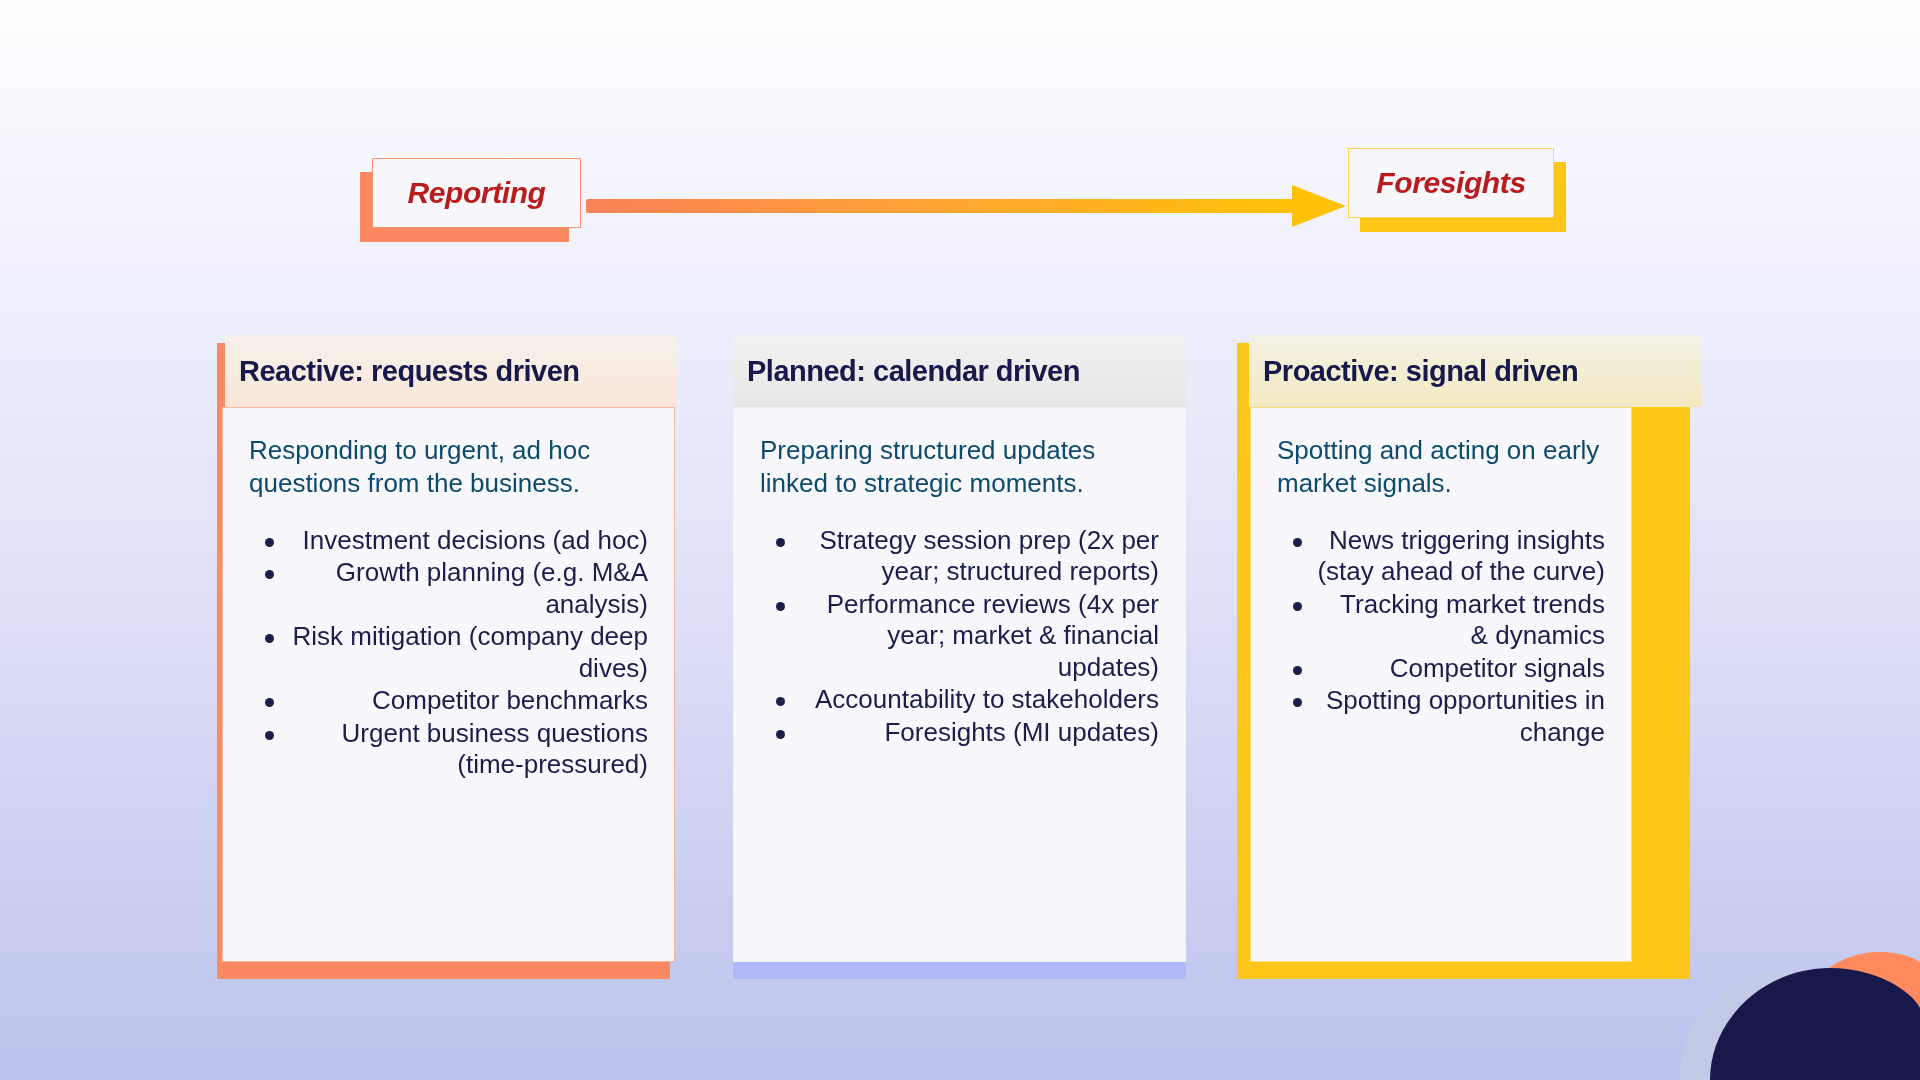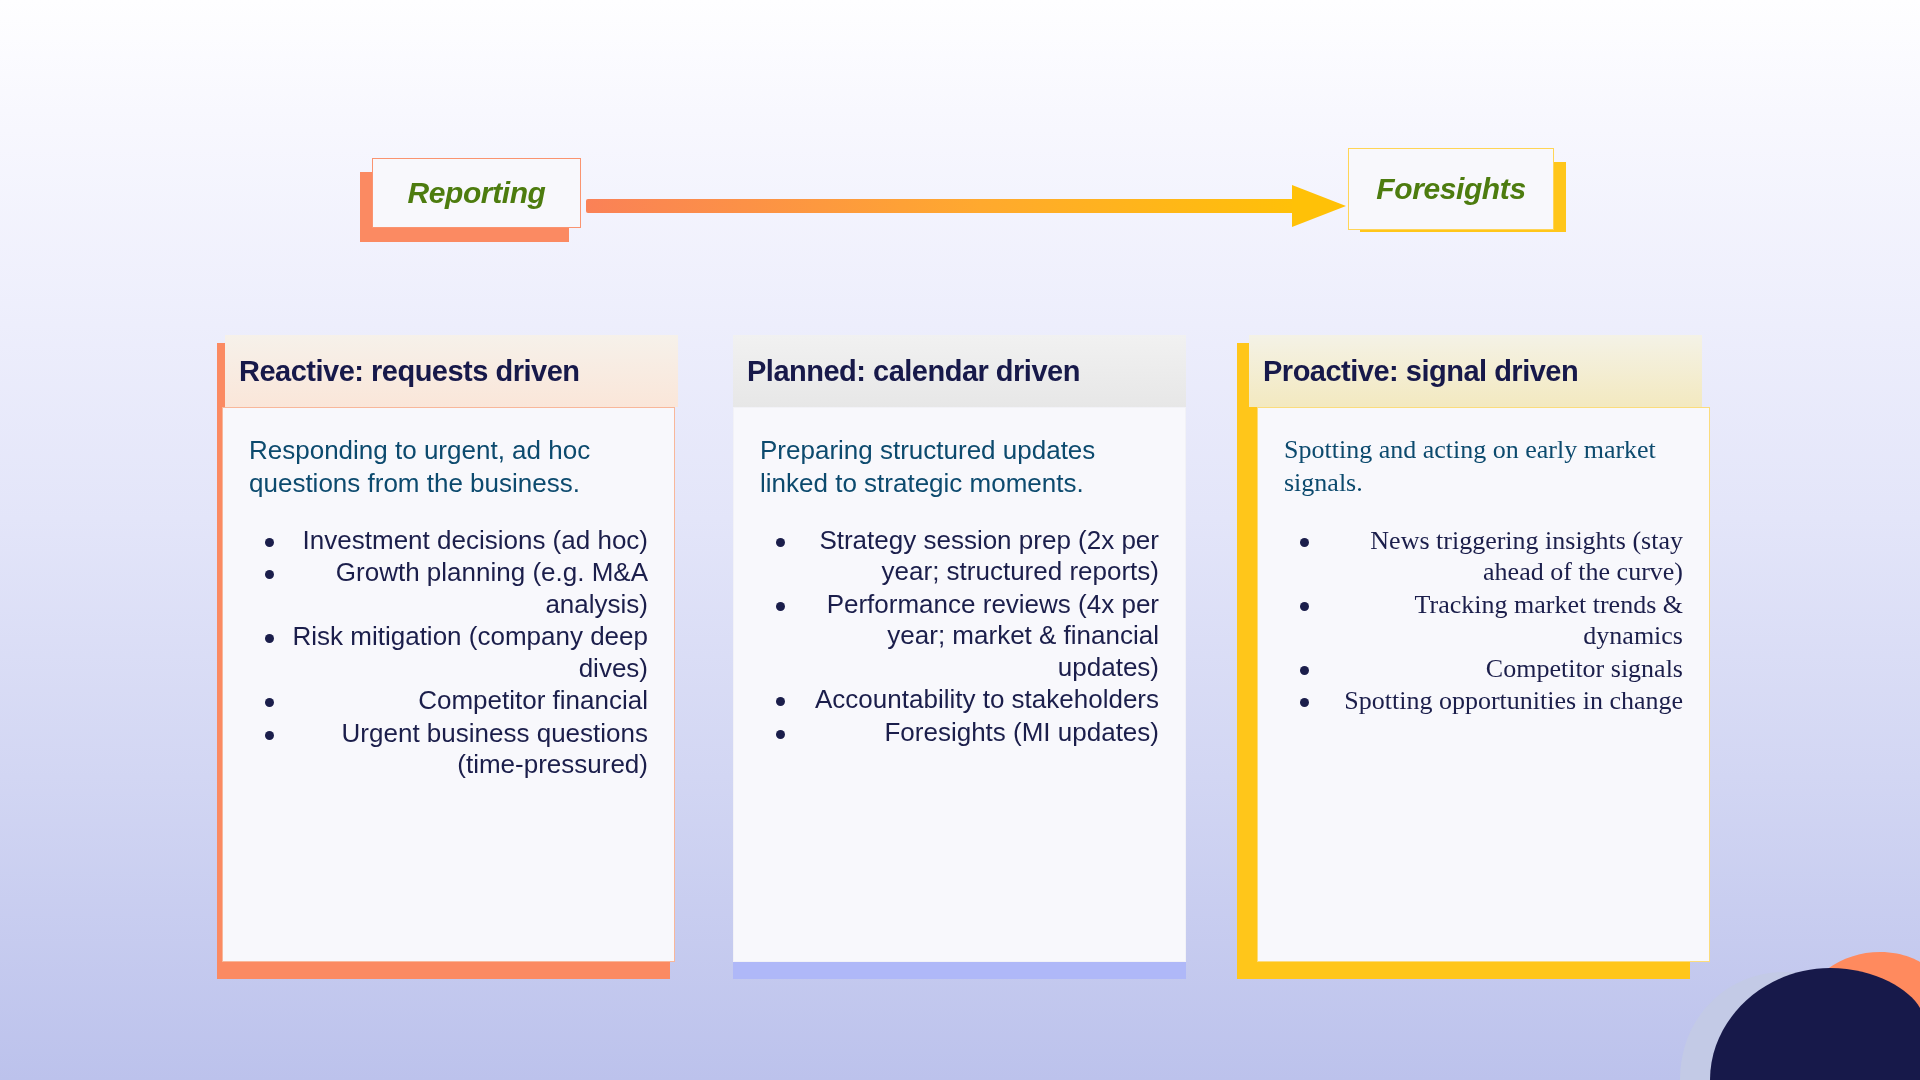--- a/index.html
+++ b/index.html
@@ -41,21 +41,21 @@
     background: #F8F8FC;
     display: flex;
     align-items: center;
     justify-content: center;
     z-index: 3;
   }
   .pill-label {
     font-size: 30px;
     font-weight: bold;
     font-style: italic;
-    color: #4d7c0f;
+    color: #b91c1c;
     letter-spacing: -0.4px;
     white-space: nowrap;
   }
   .pill-shadow {
     position: absolute;
     z-index: 2;
   }
 
   
   .pill-reporting {
@@ -71,21 +71,21 @@
     width: 209px;
     height: 70px;
     background: #FB8A62;
   }
 
   
   .pill-foresights {
     left: 1348px;
     top: 0px;
     width: 206px;
-    height: 82px;
+    height: 70px;
     border: 1.5px solid #FFD556;
   }
   .pill-foresights-shadow {
     left: 1360px;
     top: 14px;
     width: 206px;
     height: 70px;
     background: #FFC61A;
   }
 
@@ -154,21 +154,21 @@
   }
 
   .card-body {
     box-sizing: border-box;
     background: #F8F8FC;
     padding: 26px 26px 30px 26px;
     min-height: 555px;
   }
   .card-1 .card-body { border: 1.5px solid #F8B79A; width: 453px; margin-left: -3px; }
   .card-2 .card-body { border: 1.5px solid #F2F2F7; width: 453px; }
-  .card-3 .card-body { border: 1.5px solid #FBDC7D; width: 453px; margin-left: 8px; font-family: Liberation Serif, serif; }
+  .card-3 .card-body { border: 1.5px solid #FBDC7D; width: 382px; margin-left: 1px; }
 
   .card-desc {
     font-size: 26px;
     line-height: 1.25;
     color: #0c4a6e;
     margin: 0 0 26px 0;
   }
 
   .card-list {
     margin: 0;
@@ -232,21 +232,21 @@
     <div class="card-inner">
       <div class="card-header">
         <span class="card-title">Reactive: requests driven</span>
       </div>
       <div class="card-body">
         <p class="card-desc">Responding to urgent, ad hoc questions from the business.</p>
         <ul class="card-list">
           <li>Investment decisions (ad hoc)</li>
           <li>Growth planning (e.g. M&amp;A analysis)</li>
           <li>Risk mitigation (company deep dives)</li>
-          <li>Competitor financial</li>
+          <li>Competitor benchmarks</li>
           <li>Urgent business questions (time-pressured)</li>
         </ul>
       </div>
     </div>
   </div>
 
   <div class="card card-2">
     <div class="card-inner">
       <div class="card-header">
         <span class="card-title">Planned: calendar driven</span>

